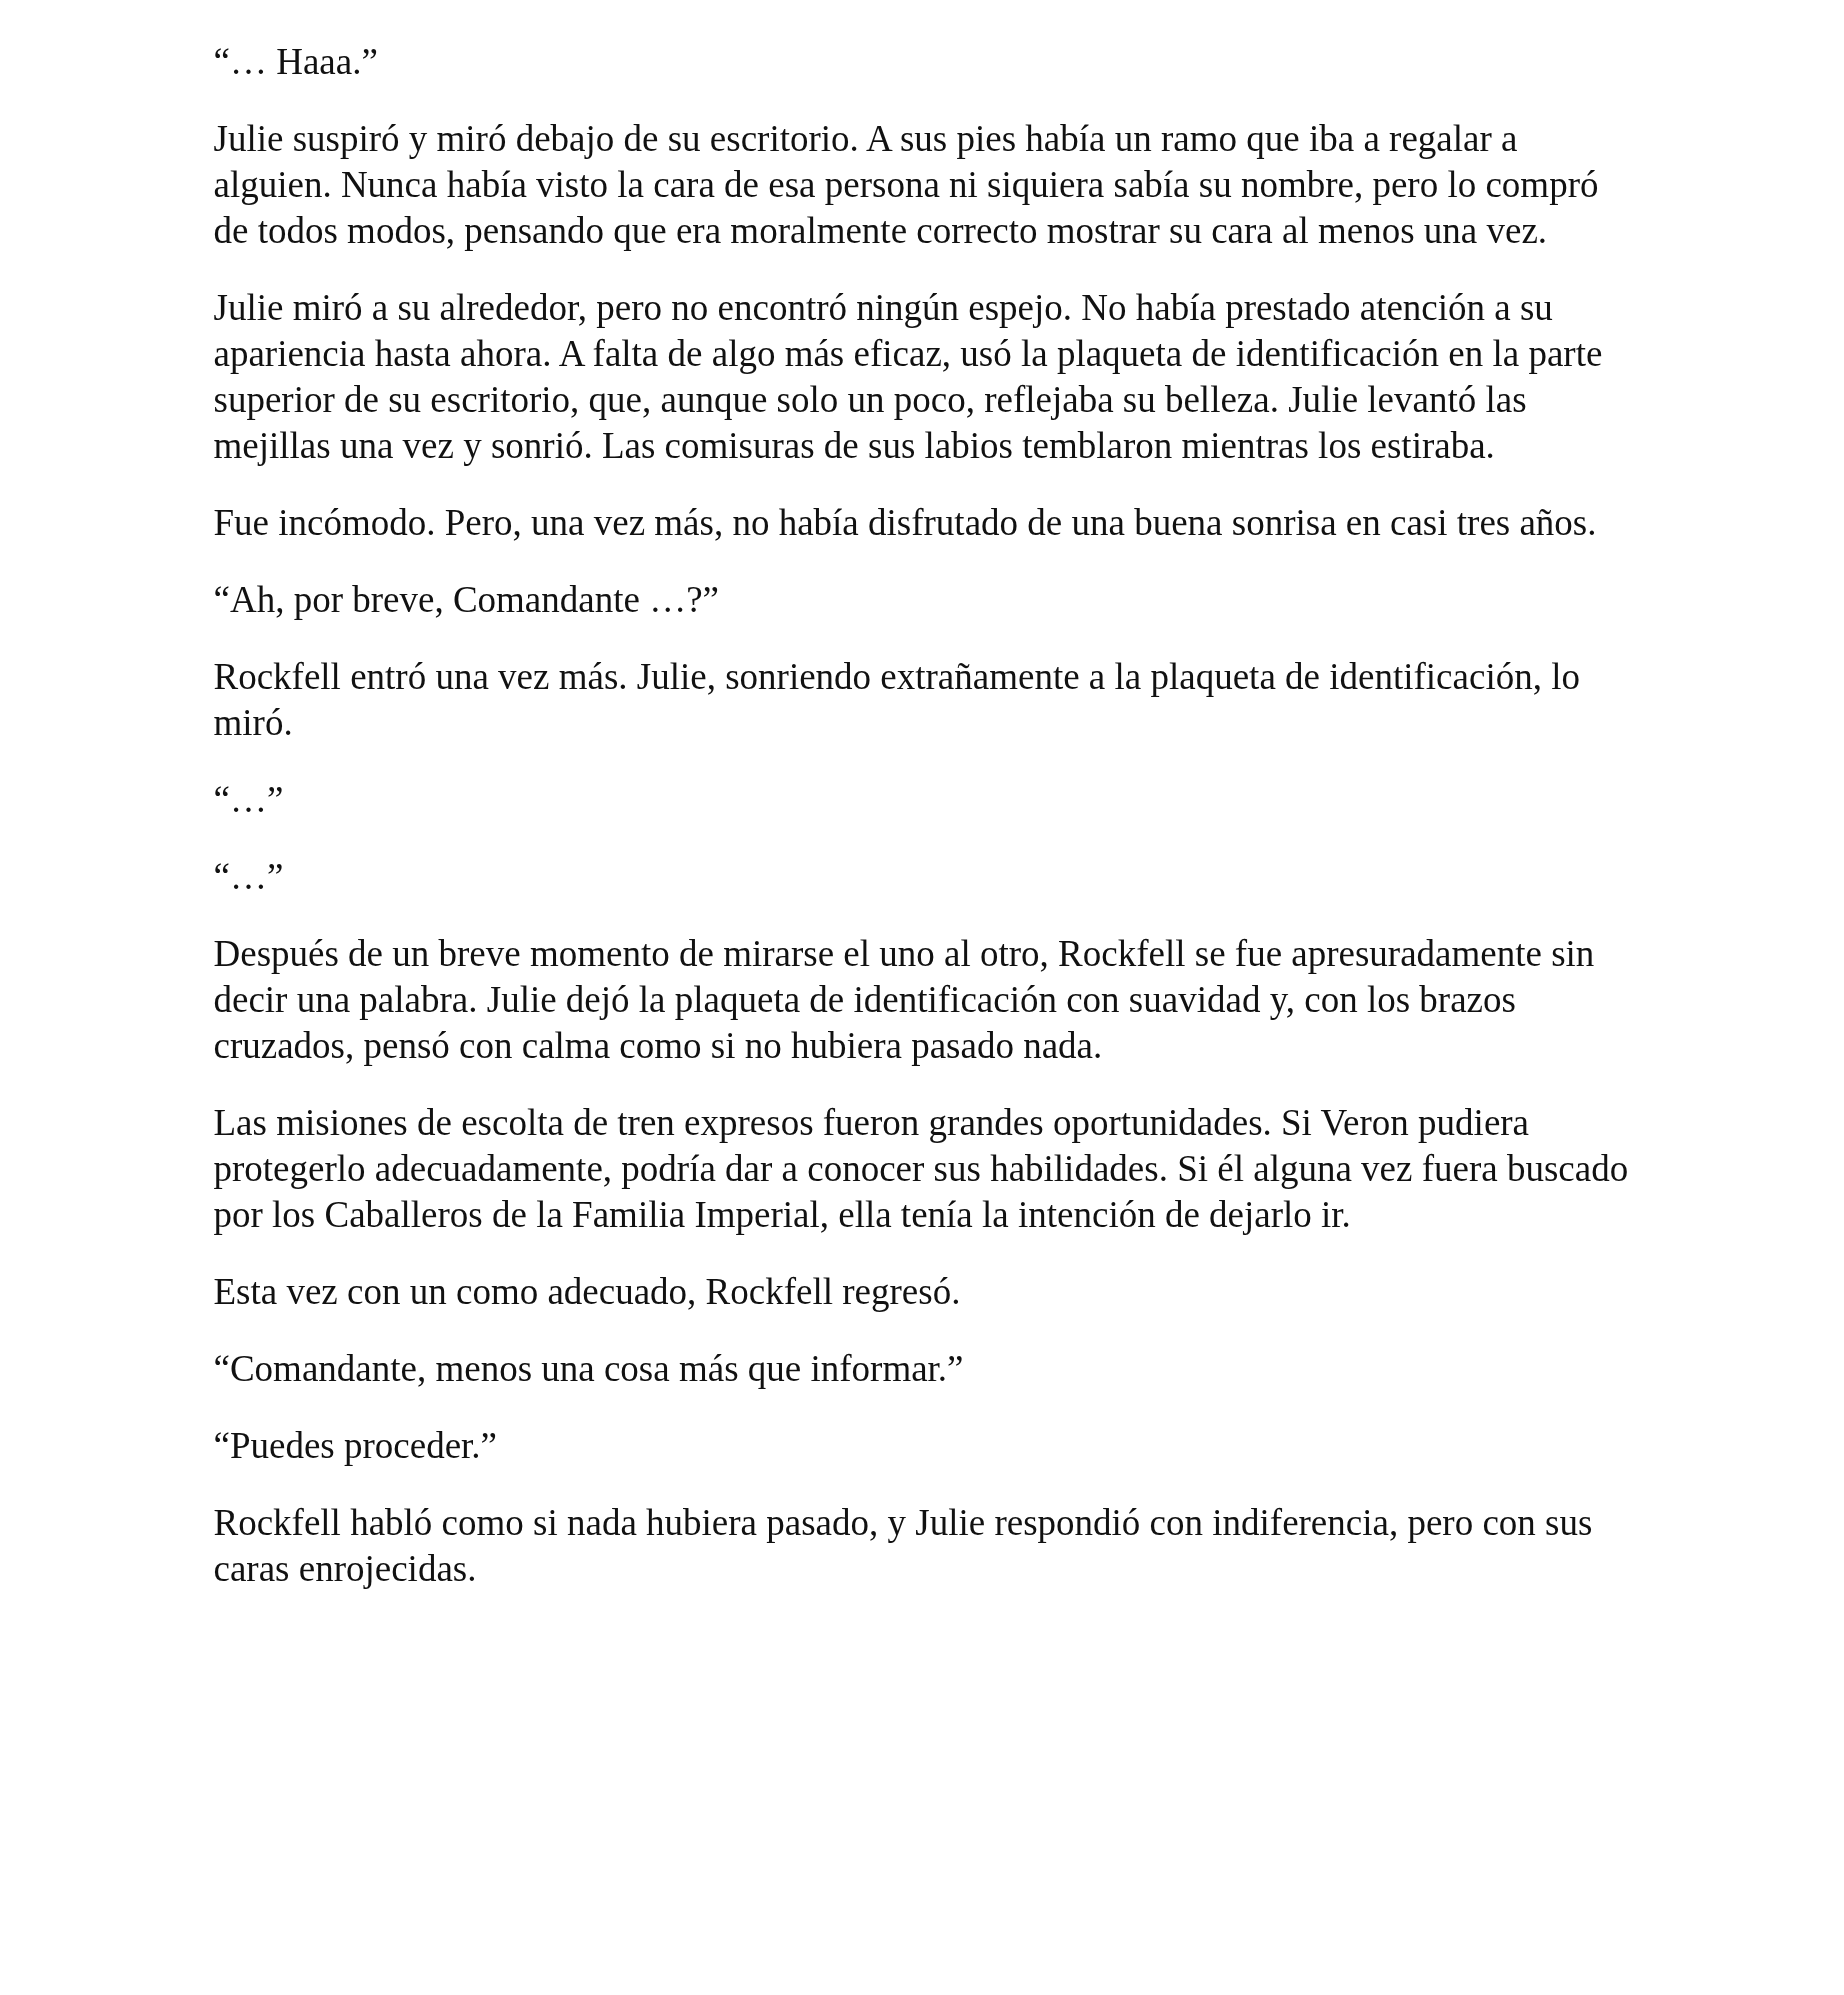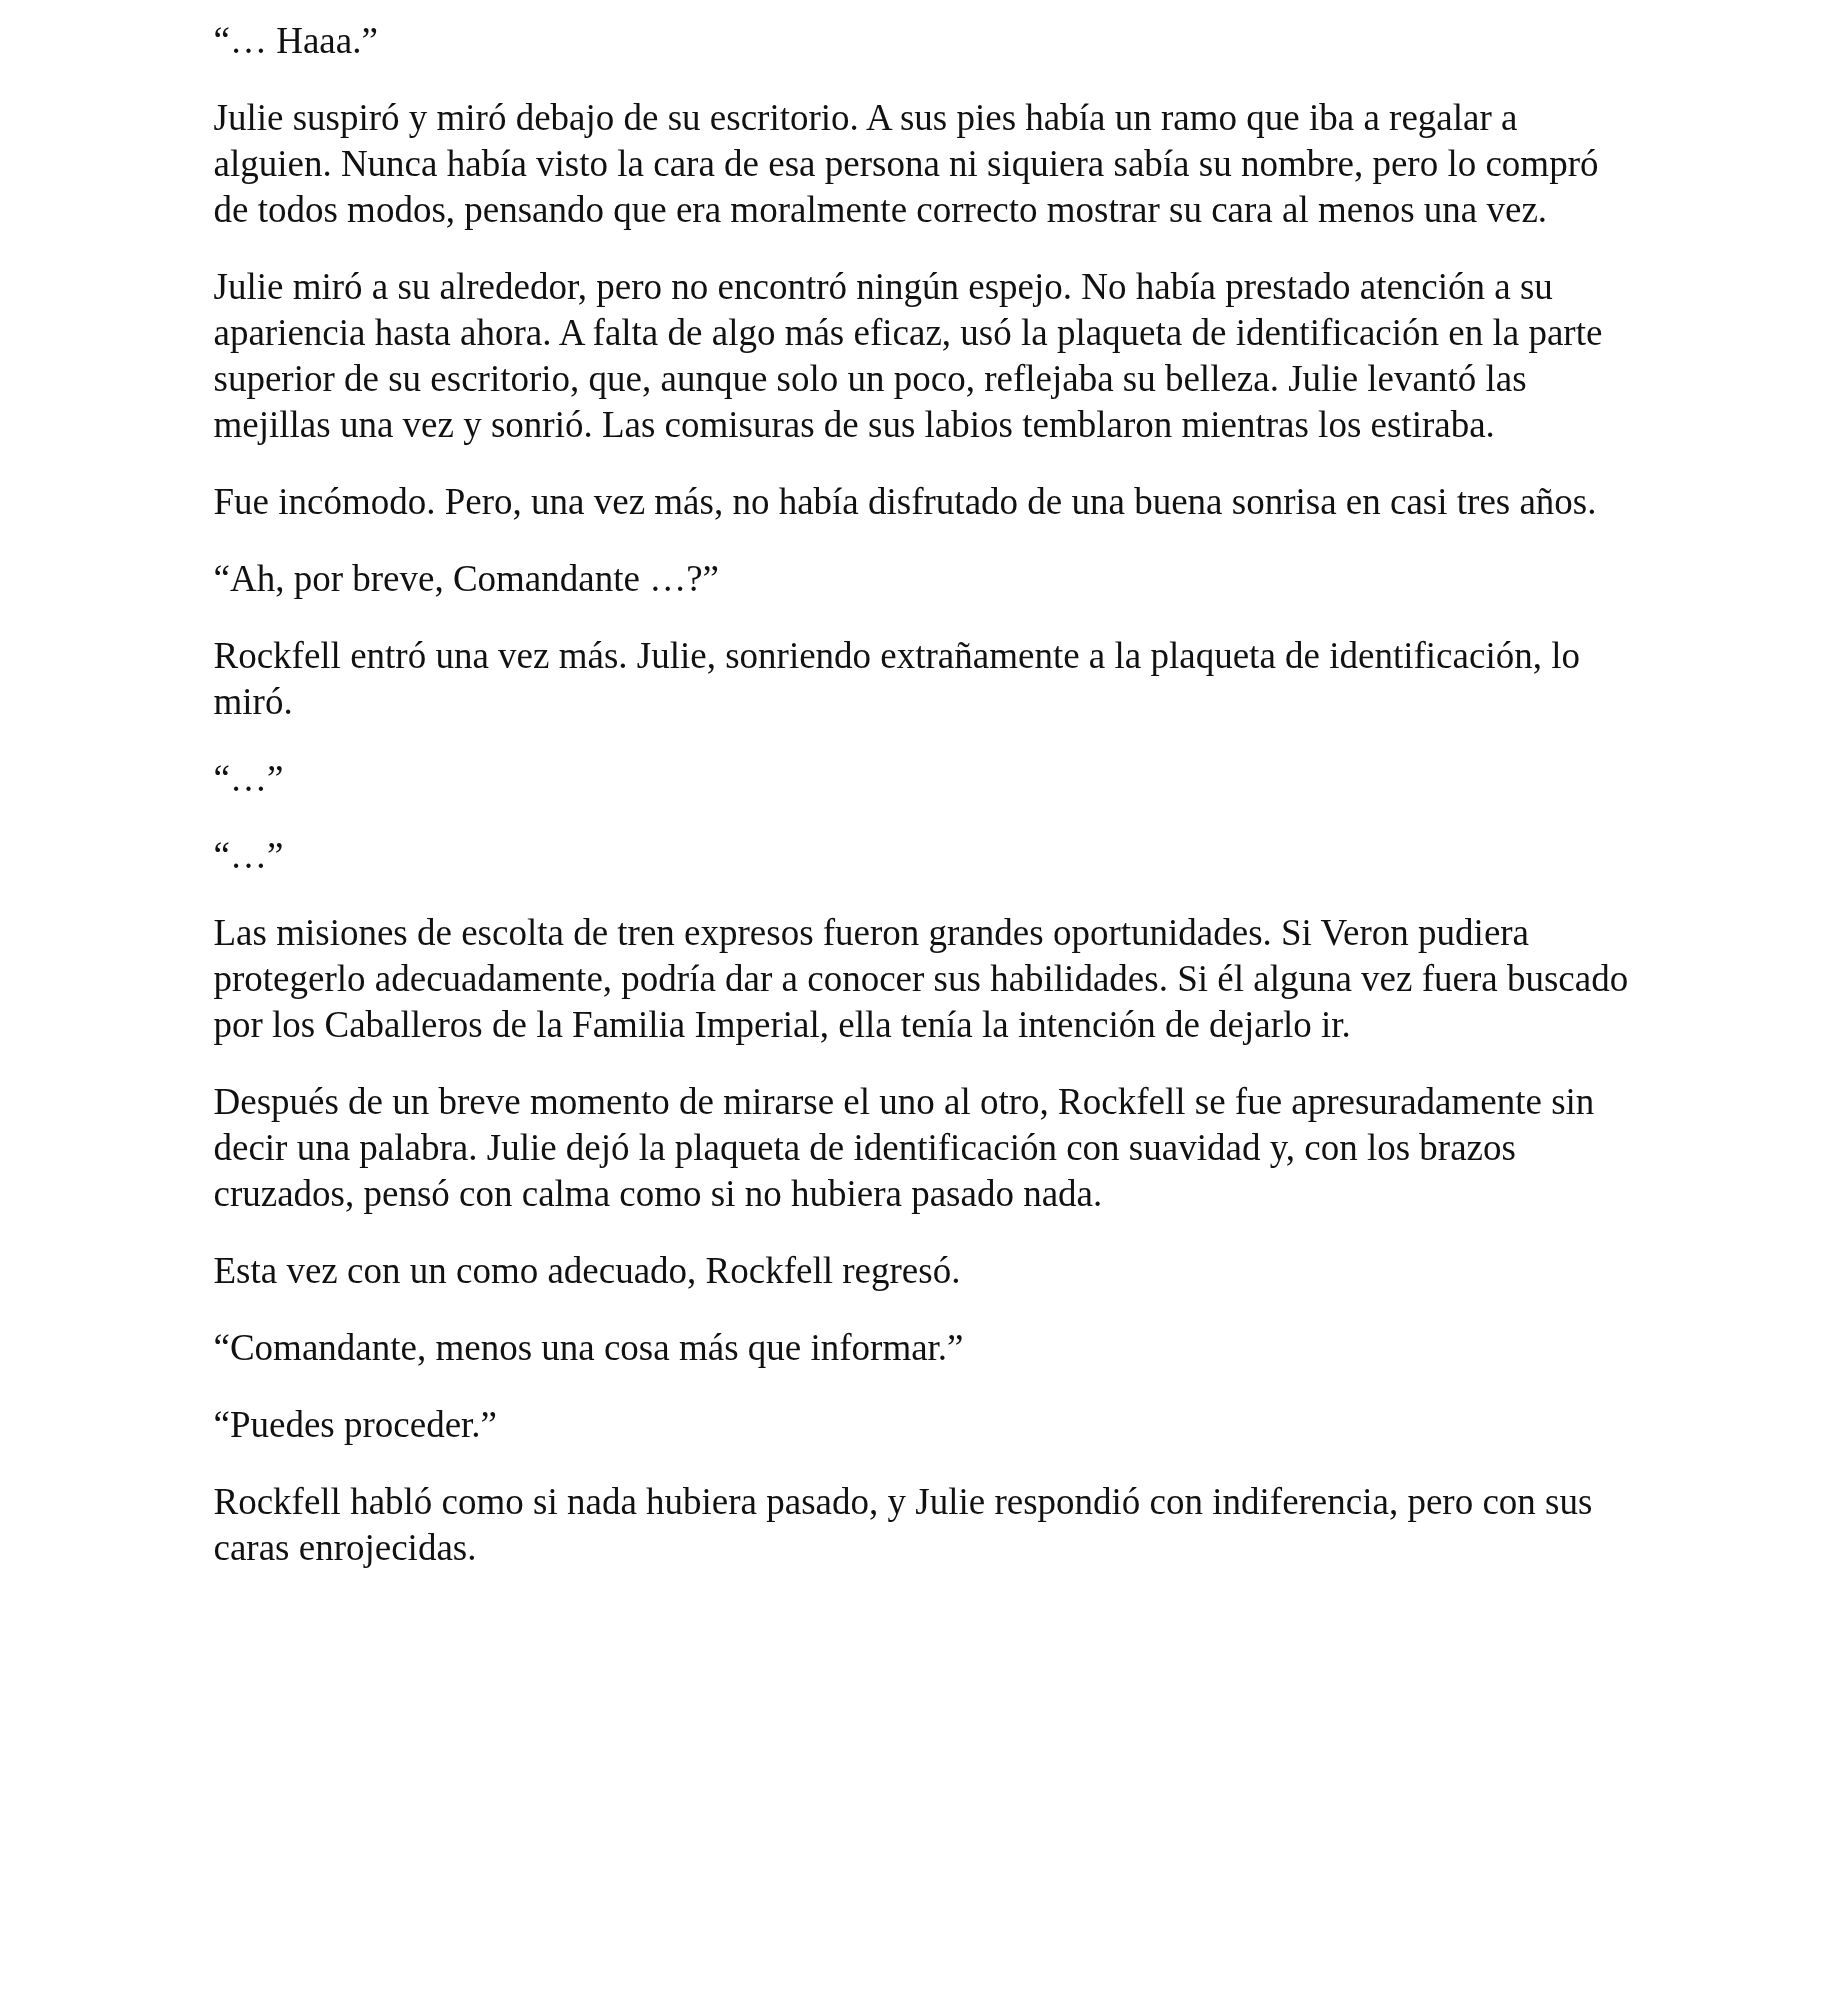--- a/index.html
+++ b/index.html
@@ -10,22 +10,22 @@
   body {
     width: 1844px;
     min-height: 1995px;
     overflow: hidden;
     font-family: "Liberation Serif", "DejaVu Serif", serif;
     color: #111111;
   }
   .page {
     box-sizing: border-box;
     width: 1417px;
-    margin: 0 auto;
-    padding-top: 18px;
+    margin: 12px auto;
+    padding-top: 27px;
   }
   .para {
     margin: 0 0 31px 0;
     font-size: 37px;
     line-height: 46px;
     font-weight: 400;
     text-align: left;
     word-spacing: normal;
   }
 </style>
@@ -35,21 +35,21 @@
 <main class="page">
   <article>
       <p class="para">“… Haaa.”</p>
       <p class="para">Julie suspiró y miró debajo de su escritorio. A sus pies había un ramo que iba a regalar a alguien. Nunca había visto la cara de esa persona ni siquiera sabía su nombre, pero lo compró de todos modos, pensando que era moralmente correcto mostrar su cara al menos una vez.</p>
       <p class="para">Julie miró a su alrededor, pero no encontró ningún espejo. No había prestado atención a su apariencia hasta ahora. A falta de algo más eficaz, usó la plaqueta de identificación en la parte superior de su escritorio, que, aunque solo un poco, reflejaba su belleza. Julie levantó las mejillas una vez y sonrió. Las comisuras de sus labios temblaron mientras los estiraba.</p>
       <p class="para">Fue incómodo. Pero, una vez más, no había disfrutado de una buena sonrisa en casi tres años.</p>
       <p class="para">“Ah, por breve, Comandante …?”</p>
       <p class="para">Rockfell entró una vez más. Julie, sonriendo extrañamente a la plaqueta de identificación, lo miró.</p>
       <p class="para">“…”</p>
       <p class="para">“…”</p>
+      <p class="para">Después de un breve momento de mirarse el uno al otro, Rockfell se fue apresuradamente sin decir una palabra. Julie dejó la plaqueta de identificación con suavidad y, con los brazos cruzados, pensó con calma como si no hubiera pasado nada.</p>
       <p class="para">Las misiones de escolta de tren expresos fueron grandes oportunidades. Si Veron pudiera protegerlo adecuadamente, podría dar a conocer sus habilidades. Si él alguna vez fuera buscado por los Caballeros de la Familia Imperial, ella tenía la intención de dejarlo ir.</p>
-      <p class="para">Después de un breve momento de mirarse el uno al otro, Rockfell se fue apresuradamente sin decir una palabra. Julie dejó la plaqueta de identificación con suavidad y, con los brazos cruzados, pensó con calma como si no hubiera pasado nada.</p>
       <p class="para">Esta vez con un como adecuado, Rockfell regresó.</p>
       <p class="para">“Comandante, menos una cosa más que informar.”</p>
       <p class="para">“Puedes proceder.”</p>
       <p class="para">Rockfell habló como si nada hubiera pasado, y Julie respondió con indiferencia, pero con sus caras enrojecidas.</p>
     </article>
 </main>
 
 
 </body></html>

